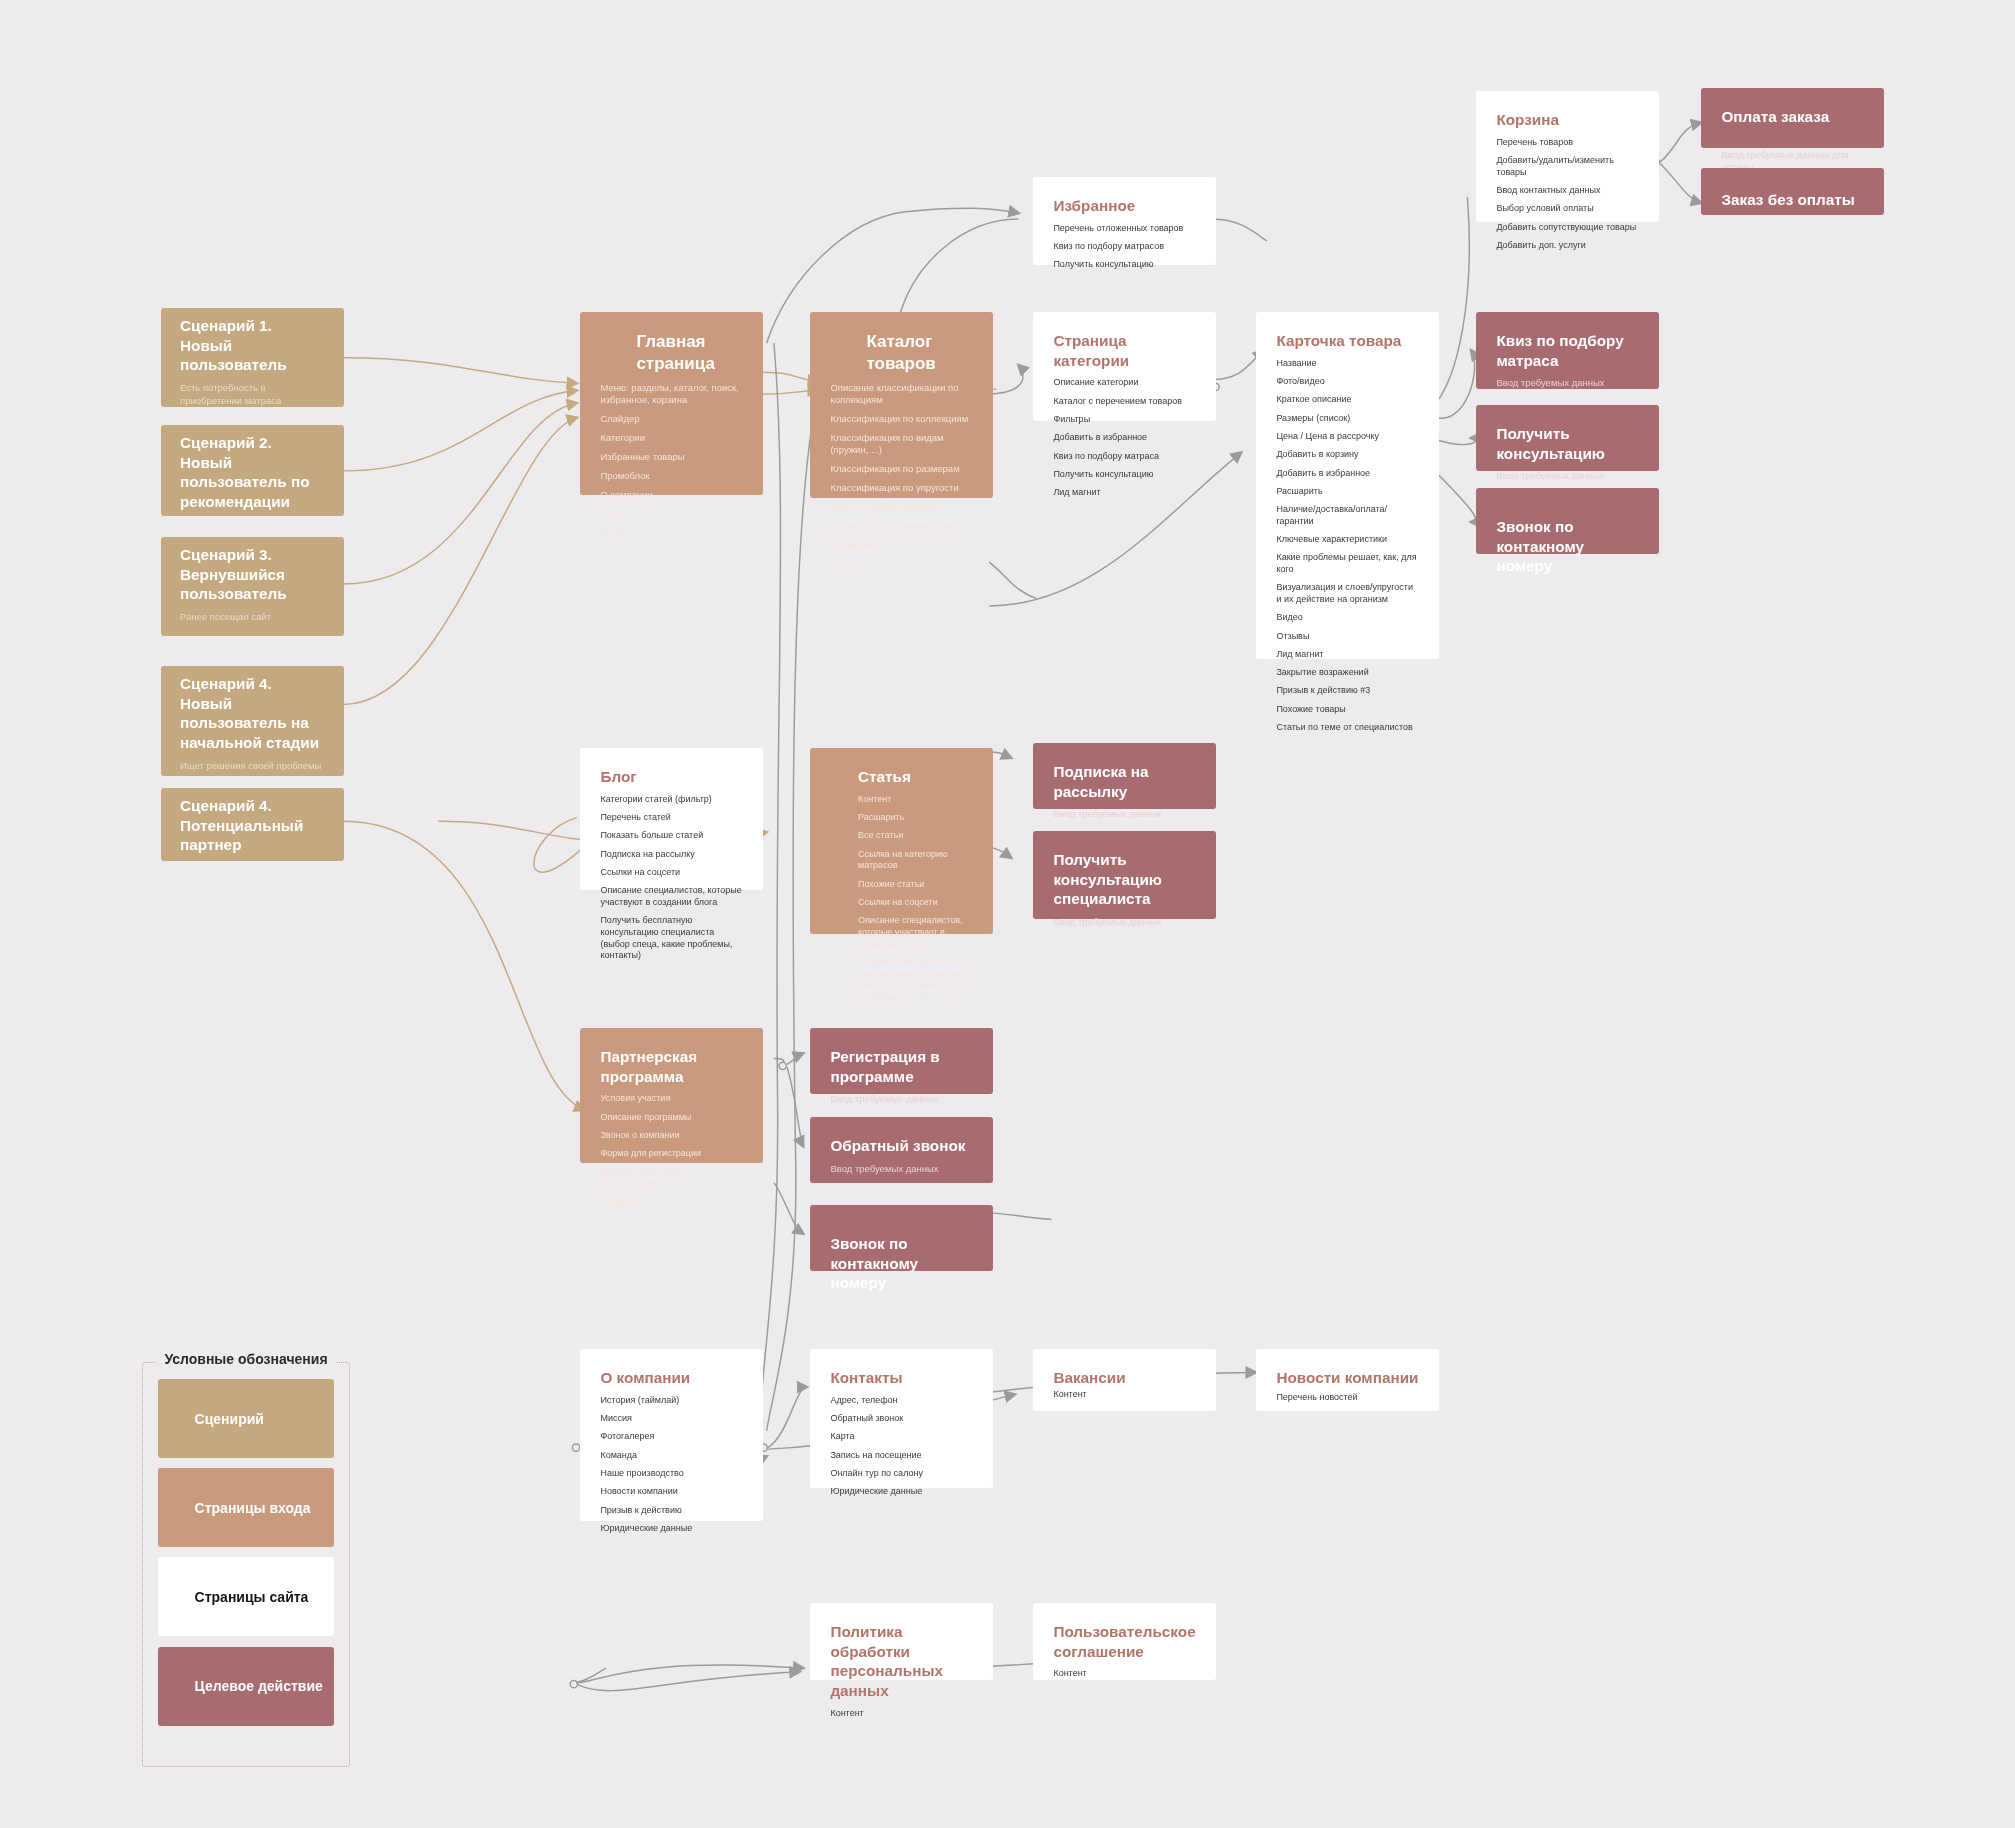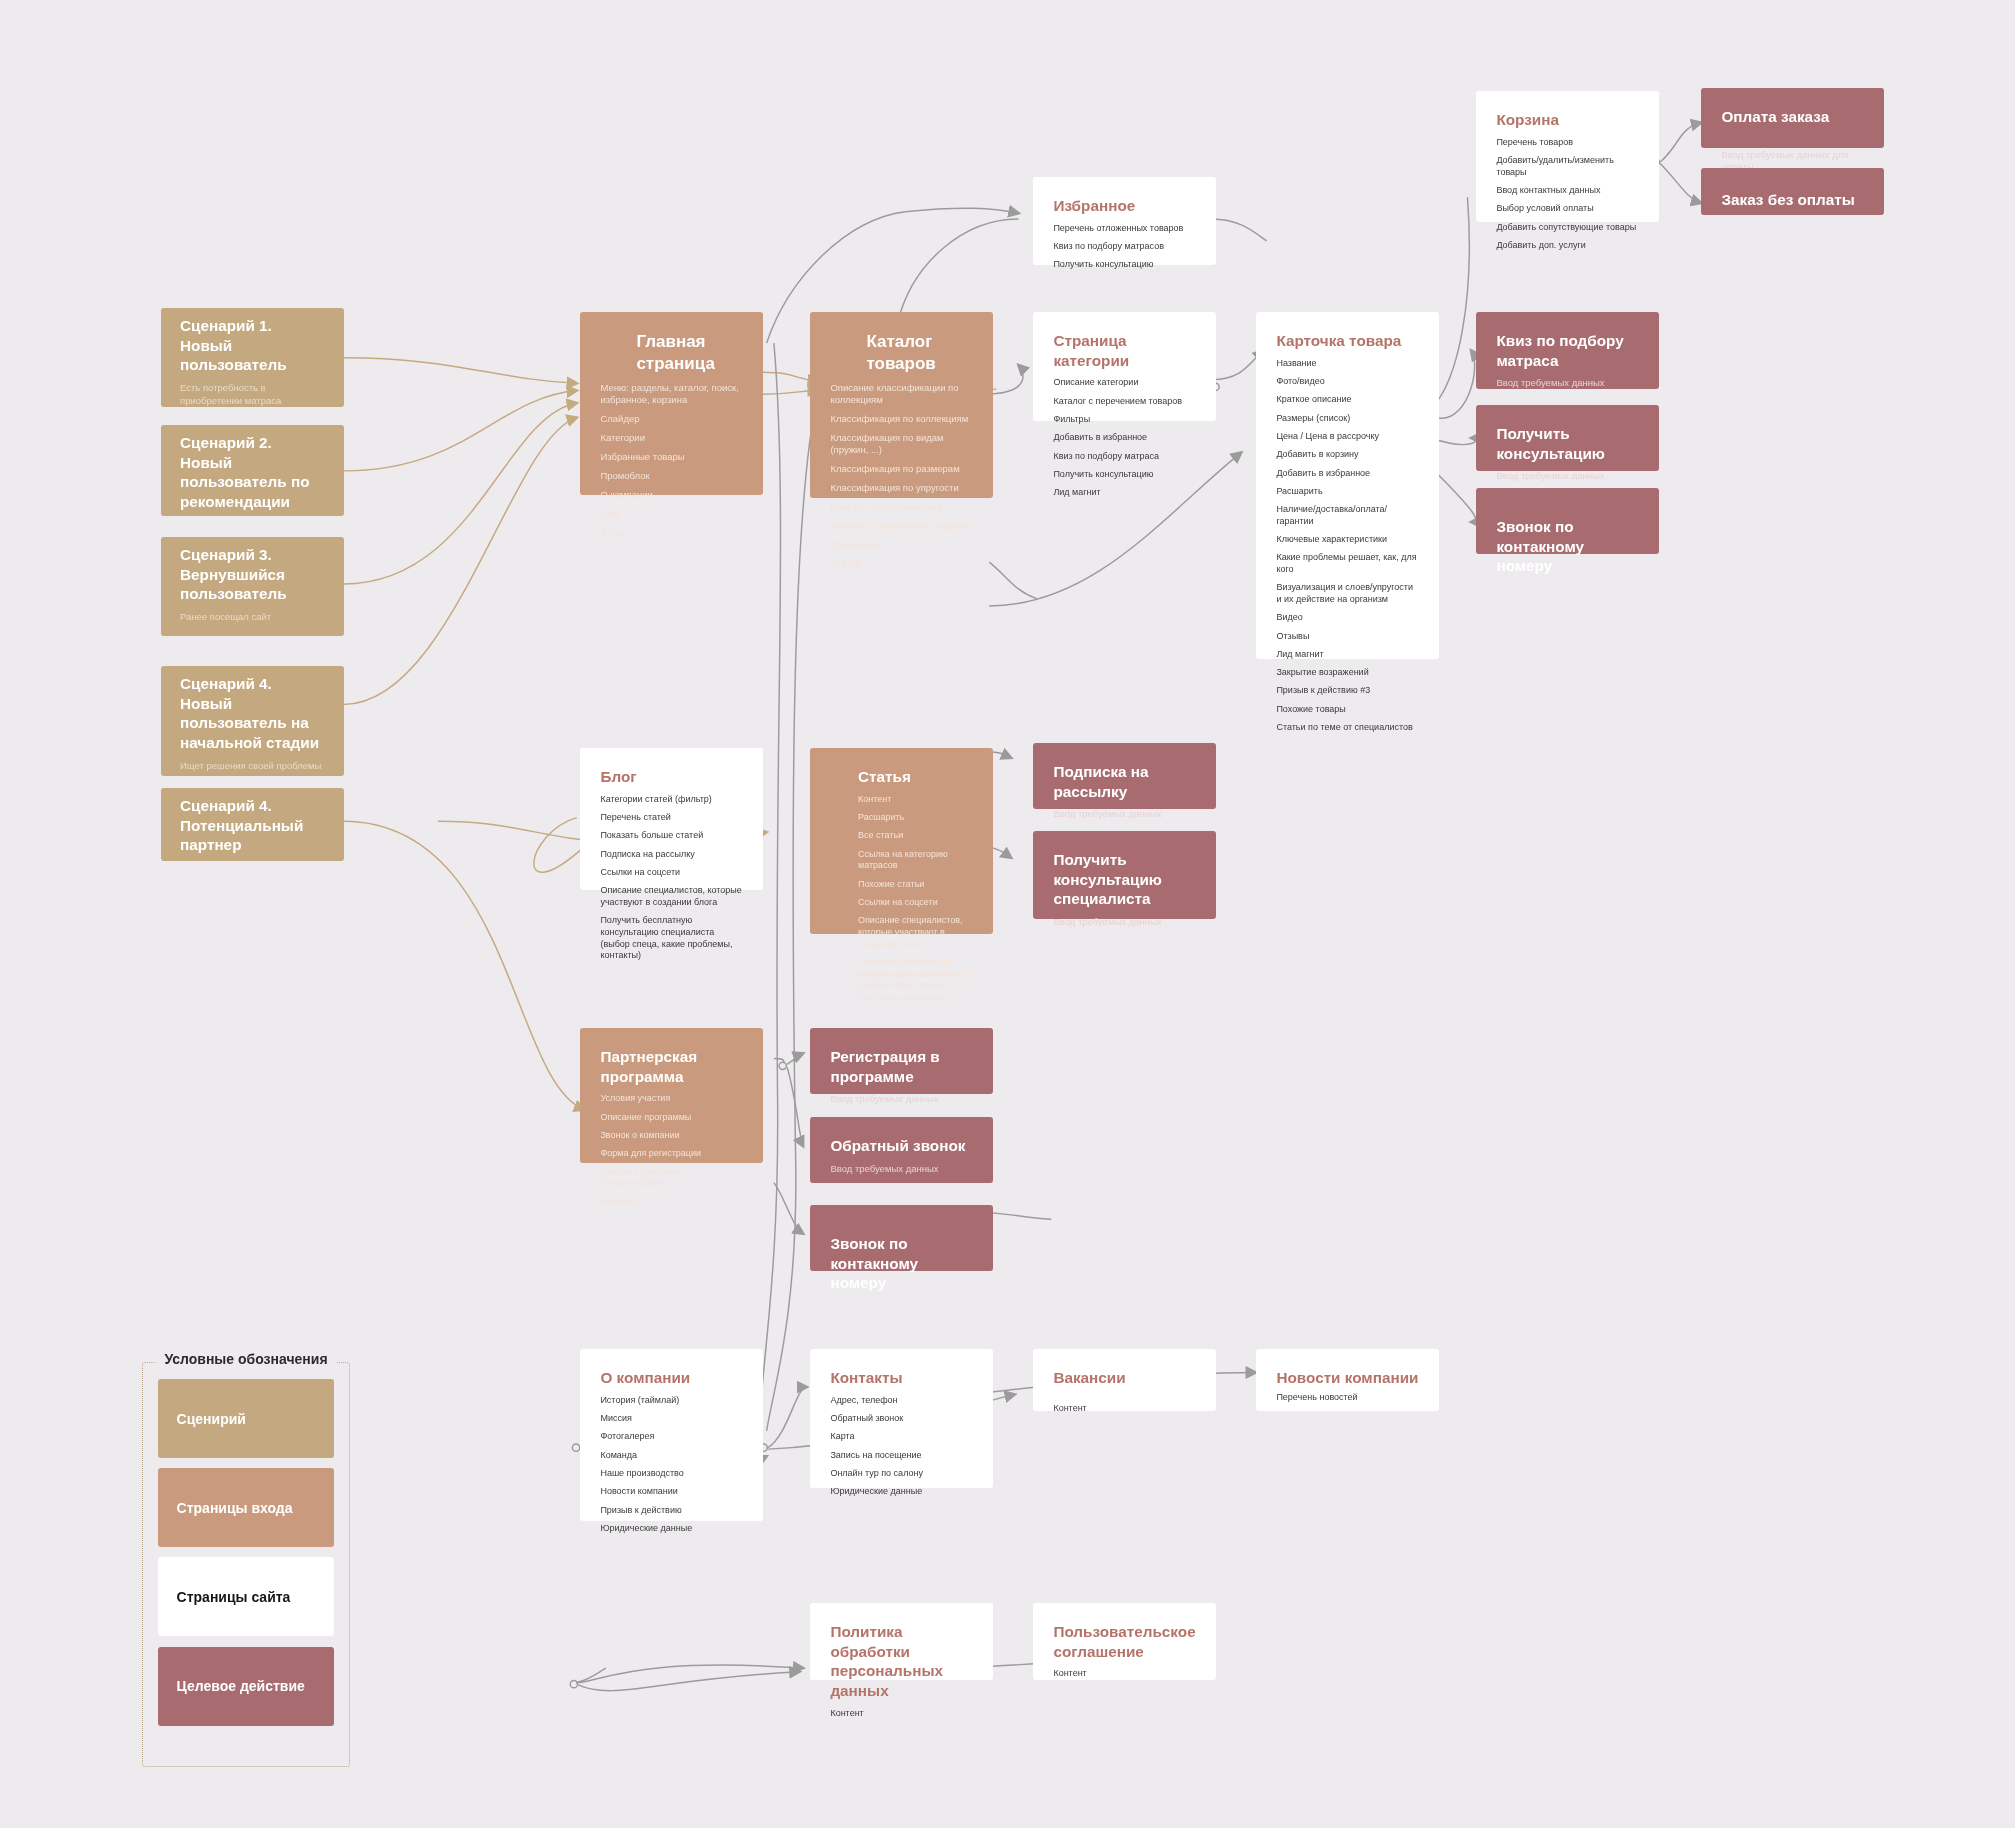--- a/index.html
+++ b/index.html
@@ -58,21 +58,21 @@
     box-sizing:border-box;
   }
   #legend .legend-title{
     position:absolute;top:-11.7px;left:50%;transform:translateX(-50%);
     background:#eeebee;padding:0 8.8px;
     font-size:14px;font-weight:700;color:#2b2b2b;white-space:nowrap;
   }
   #legend .swatches{padding:16px 14.6px;display:flex;flex-direction:column;gap:10.2px;}
   #legend .sw{
     height:79px;border-radius:2.9px;display:flex;align-items:center;
-    padding-left:19px;box-sizing:border-box;font-size:14px;font-weight:700;
+    padding-left:37px;box-sizing:border-box;font-size:14px;font-weight:700;
   }
   #legend .sw.t-page{color:#161616;}
   #legend .sw.t-scenario,#legend .sw.t-entry,#legend .sw.t-action{color:#ffffff;}
 </style>
 </head>
 <body>
 
 <div id="canvas">
 
   <svg class="links" viewBox="0 0 2760 2504">
@@ -309,21 +309,21 @@
     <div class="title">Подписка на рассылку</div>
     <div class="sub">Ввод требуемых данных</div>
   </div>
 
   <div class="node t-action sz-md pad-a" style="left:1033px;top:831px;width:183px;height:88px;">
     <div class="title">Получить консультацию специалиста</div>
     <div class="sub">Ввод требуемых данных</div>
   </div>
 
   <div class="node t-page sz-md pad-a" style="left:1033px;top:1349px;width:183px;height:62px;">
-    <div class="title" style="margin-bottom:15px;">Вакансии</div>
+    <div class="title" style="margin-bottom:1px;">Вакансии</div>
     <ul>
         <li>Контент</li>
       </ul>
   </div>
 
   <div class="node t-page sz-md pad-a" style="left:1033px;top:1603px;width:183px;height:77px;">
     <div class="title">Пользовательское соглашение</div>
     <ul>
         <li>Контент</li>
       </ul>

